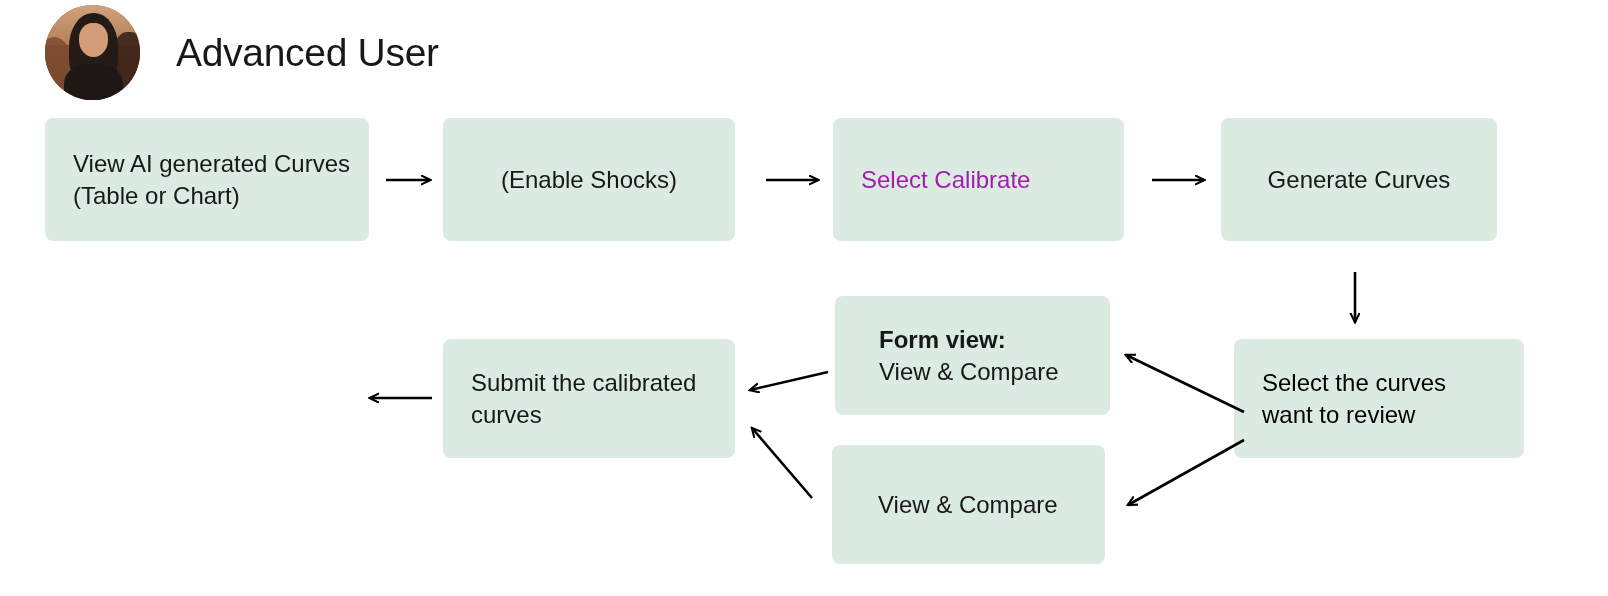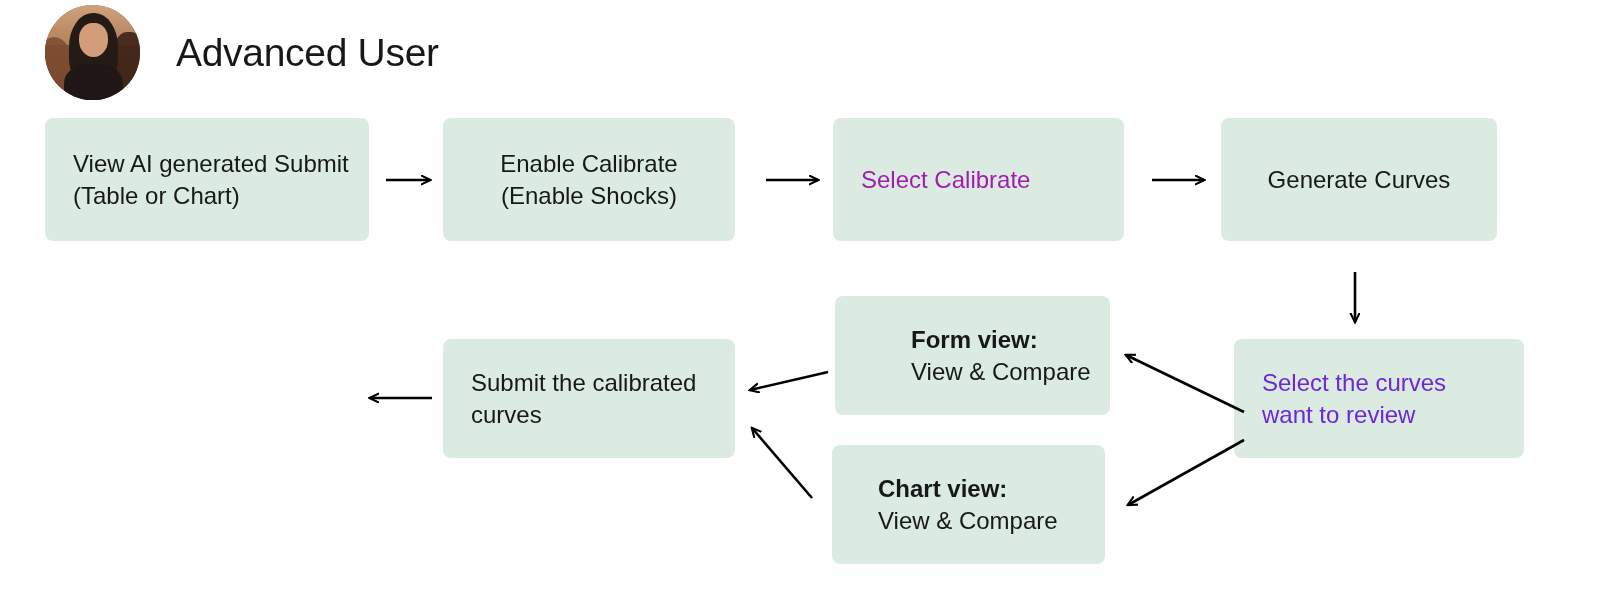--- a/index.html
+++ b/index.html
@@ -131,49 +131,47 @@
       <div class="blob-l"></div>
       <div class="blob-r"></div>
       <div class="hair"></div>
       <div class="face"></div>
       <div class="torso"></div>
     </div>
     <div id="header-title">Advanced User</div>
   </div>
 
   <div class="node pad-left" style="left: 45px; top: 118px; width: 324px; height: 123px; background: rgb(220, 235, 225); color: rgb(22, 24, 26);">
-    <span class="line">View AI generated Submit</span>
+    <span class="line">View AI generated Curves</span>
     <span class="line">(Table or Chart)</span>
   </div>
 
   <div class="node pad-center" style="left: 443px; top: 118px; width: 292px; height: 123px; background: rgb(220, 235, 225); color: rgb(22, 24, 26);">
-    <span class="line">Enable Calibrate</span>
     <span class="line">(Enable Shocks)</span>
   </div>
 
   <div class="node pad-left" style="left: 833px; top: 118px; width: 291px; height: 123px; background: rgb(220, 235, 225); color: #a21caf; gap: 28px;">
     <span class="line">Select Calibrate</span>
   </div>
 
   <div class="node pad-center" style="left: 1221px; top: 118px; width: 276px; height: 123px; background: rgb(220, 235, 225); color: rgb(22, 24, 26);">
     <span class="line">Generate Curves</span>
   </div>
 
-  <div class="node pad-left" style="left: 1234px; top: 339px; width: 290px; height: 119px; background: rgb(220, 235, 225); color: #6d28d9;">
+  <div class="node pad-left" style="left: 1234px; top: 339px; width: 290px; height: 119px; background: rgb(220, 235, 225); color: #000000;">
     <span class="line">Select the curves</span>
     <span class="line">want to review</span>
   </div>
 
-  <div class="node pad-left" style="left: 835px; top: 296px; width: 275px; height: 119px; padding-left: 76px; background: rgb(220, 235, 225); color: rgb(22, 24, 26);">
+  <div class="node pad-left" style="left: 835px; top: 296px; width: 275px; height: 119px; padding-left: 44px; background: rgb(220, 235, 225); color: rgb(22, 24, 26);">
     <span class="line strong">Form view:</span>
     <span class="line">View &amp; Compare</span>
   </div>
 
   <div class="node pad-left" style="left: 832px; top: 445px; width: 273px; height: 119px; padding-left: 46px; background: rgb(220, 235, 225); color: rgb(22, 24, 26);">
-    <span class="line strong">Chart view:</span>
     <span class="line">View &amp; Compare</span>
   </div>
 
   <div class="node pad-left" style="left: 443px; top: 339px; width: 292px; height: 119px; background: rgb(220, 235, 225); color: rgb(22, 24, 26);">
     <span class="line">Submit the calibrated</span>
     <span class="line">curves</span>
   </div>
 
 
   <svg id="arrows" viewBox="0 0 1608 596">

